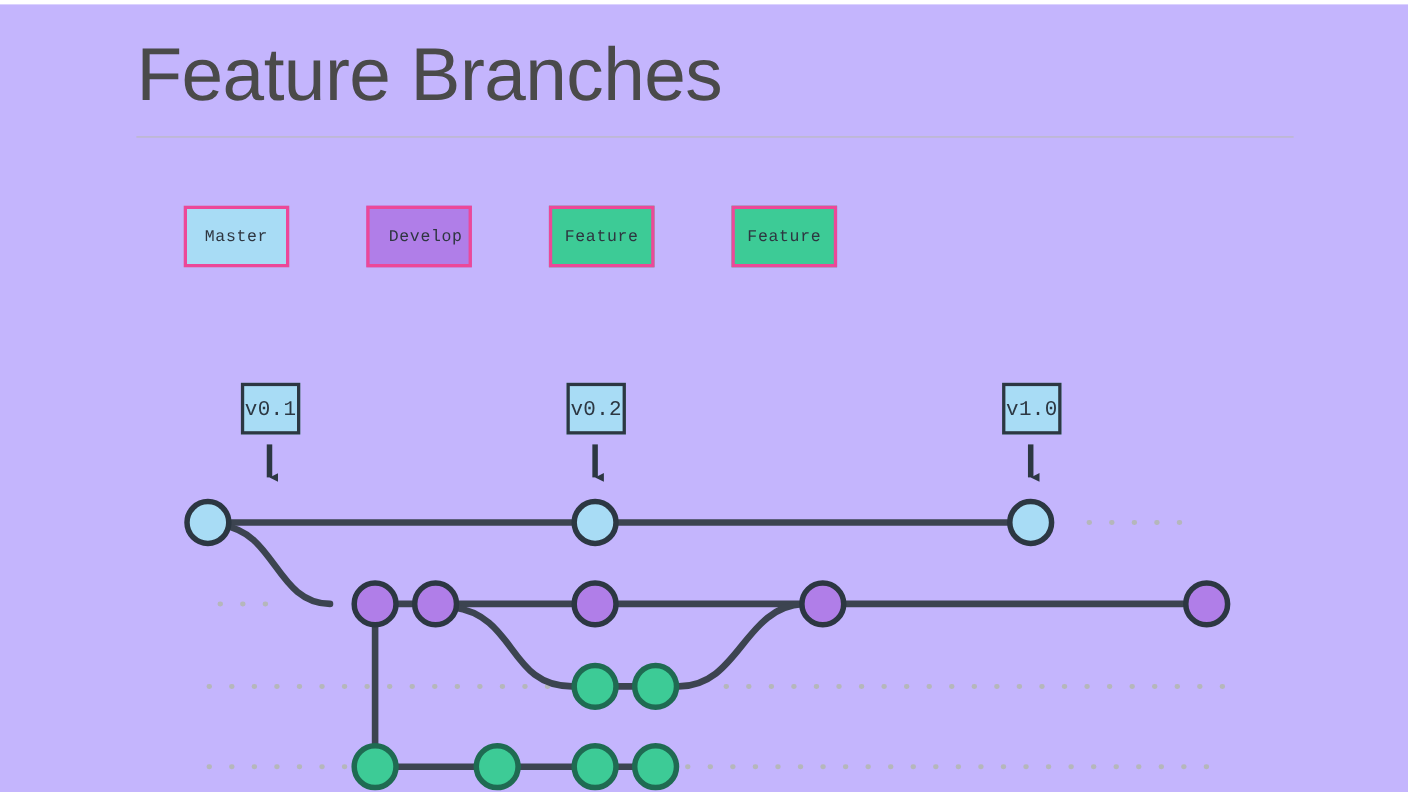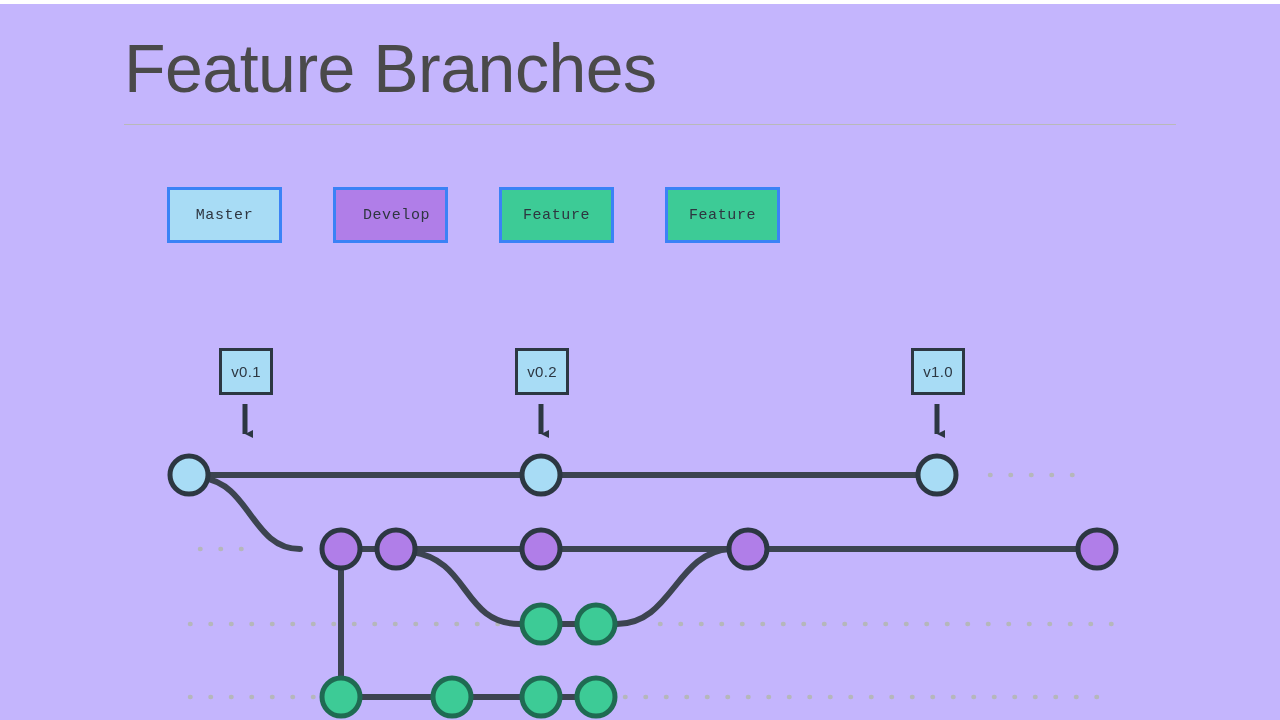--- a/index.html
+++ b/index.html
@@ -47,23 +47,23 @@
   
   #legend {
     position: absolute;
     left: 167px;
     top: 183px;
     height: 62px;
   }
   .legend-box {
     position: absolute;
     top: 0;
-    width: 115px;
+    width: 96px;
     height: 56px;
-    border: 3px solid #3b82f6;
+    border: 3px solid #ec4899;
     box-sizing: border-box;
     display: flex;
     align-items: center;
     justify-content: center;
   }
   .legend-label {
     font-family: "Liberation Mono", monospace;
     font-size: 15px;
     letter-spacing: 0.6px;
     color: #2e3640;
@@ -74,22 +74,22 @@
     width: 54px;
     height: 47px;
     border: 3px solid #2c3742;
     box-sizing: border-box;
     background: #a8dcf5;
     display: flex;
     align-items: center;
     justify-content: center;
   }
   .tag-label {
-    font-family: Liberation Sans, sans-serif;
-    font-size: 15px;
+    font-family: Liberation Mono, monospace;
+    font-size: 19px;
     color: #2c3742;
     letter-spacing: 0.3px;
   }
   
   #graph-svg {
     position: absolute;
     left: 0;
     top: 0;
     width: 1280px;
     height: 720px;

